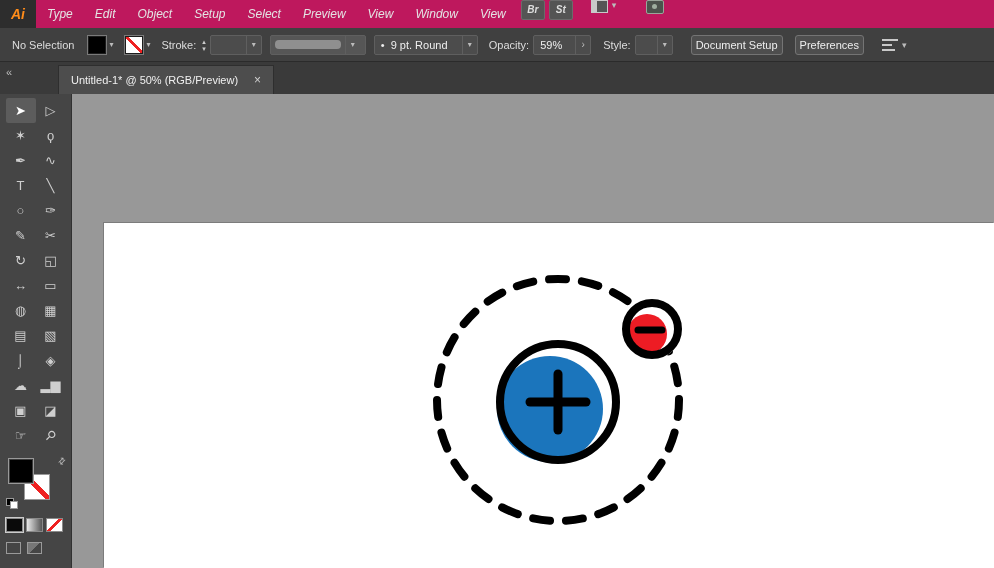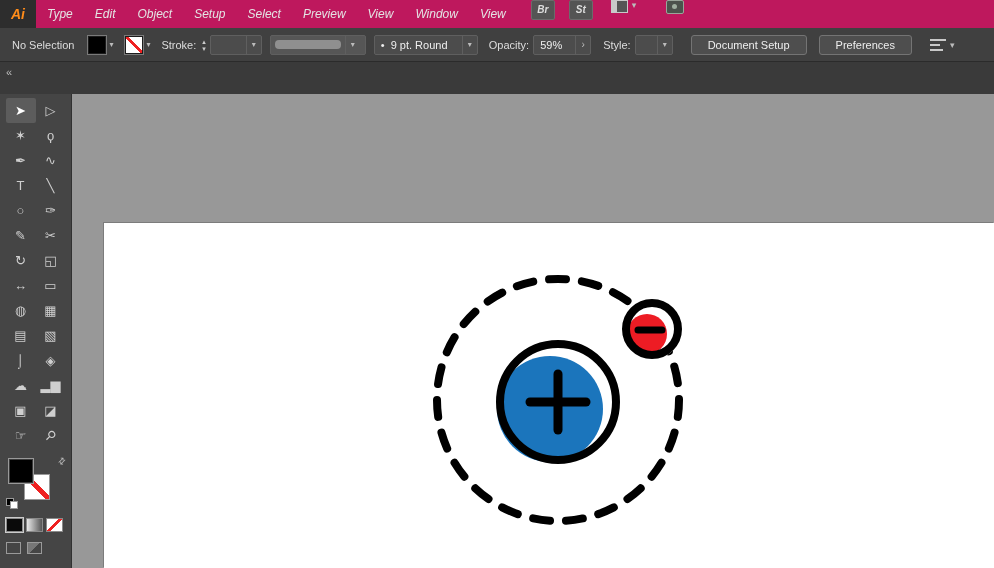--- a/index.html
+++ b/index.html
@@ -8,41 +8,41 @@
     background:#3a3a3a;font-family:"Liberation Sans","DejaVu Sans",sans-serif;
     -webkit-font-smoothing:antialiased;user-select:none;
   }
   
   #menubar{position:absolute;top:0;left:0;right:0;height:28px;background:#be185d;
     display:flex;align-items:flex-start;color:#e4e4e4;font-size:12px;border-bottom:1px solid #2c2c2c;font-style:italic;}
   #logo{width:36px;height:28px;line-height:28px;text-align:center;background:#2d2d2d;
     color:#ff8c1a;font-weight:bold;font-size:14px;}
   .menu-item{padding:0 11px;height:28px;line-height:28px;cursor:default;}
   .sq-btn{width:22px;height:18px;line-height:18px;text-align:center;background:#545454;
-    border:1px solid #6b6b6b;border-radius:2px;font-size:10px;font-weight:bold;color:#ddd;margin-left:14px;}
+    border:1px solid #6b6b6b;border-radius:2px;font-size:10px;font-weight:bold;color:#ddd;margin-left:4px;}
   .ws-icon{width:15px;height:11px;border:1px solid #c9c9c9;margin-left:18px;position:relative;background:#555;}
   .ws-icon::after{content:"";position:absolute;left:0;top:0;bottom:0;width:5px;background:#c9c9c9;}
   .mini-chev{font-size:9px;color:#bbb;margin-left:4px;}
   .cslive-icon{width:16px;height:12px;border:1px solid #9aa59a;border-radius:2px;margin-left:30px;position:relative;background:#4c524c;}
   .cslive-icon::after{content:"";position:absolute;left:5px;top:3px;width:5px;height:5px;border-radius:50%;background:#9fae9f;}
   
   #controlbar{position:absolute;top:28px;left:0;right:0;height:34px;background:#404040;
     border-bottom:1px solid #2b2b2b;display:flex;align-items:center;font-size:11px;color:#ddd;padding-left:12px;box-sizing:border-box;}
   .cb-label{margin-left:11px;white-space:nowrap;}
   .swatch{width:16px;height:16px;border:1px solid #1c1c1c;box-shadow:0 0 0 1px #7a7a7a;margin-left:14px;}
   .swatch.fill{background:#000;}
   .swatch.stroke-none{background:linear-gradient(45deg,#fff 44%,#e22 44%,#e22 58%,#fff 58%);margin-left:12px;}
   .chev{font-size:8px;color:#bbb;margin-left:3px;}
   .stepper{display:flex;flex-direction:column;margin-left:6px;line-height:7px;font-size:7px;color:#ccc;}
   .field{height:20px;background:#4c4c4c;border:1px solid #5f5f5f;border-radius:2px;
     display:flex;align-items:center;box-sizing:border-box;color:#eee;}
   .field .val{padding:0 6px;flex:1;white-space:nowrap;overflow:hidden;}
   .field .dd{width:14px;height:100%;border-left:1px solid #5f5f5f;display:flex;align-items:center;justify-content:center;font-size:8px;color:#bbb;}
   .profile-bar{width:66px;height:9px;border-radius:4px;background:#8f8f8f;margin:0 4px;}
-  .btn{height:20px;line-height:18px;padding:0 16px;background:#4e4e4e;border:1px solid #747474;
+  .btn{height:20px;line-height:18px;padding:0 4px;background:#4e4e4e;border:1px solid #747474;
     border-radius:3px;color:#eee;margin-left:12px;white-space:nowrap;box-sizing:border-box;}
   .align-icon{width:16px;height:12px;margin-left:18px;position:relative;}
   .align-icon i{position:absolute;left:0;height:2px;background:#c9c9c9;display:block;}
   .align-icon i:nth-child(1){top:0;width:16px;}
   .align-icon i:nth-child(2){top:5px;width:10px;}
   .align-icon i:nth-child(3){top:10px;width:13px;}
   
   #tabbar{position:absolute;top:62px;left:0;right:0;height:32px;background:#3a3a3a;display:flex;align-items:flex-end;}
   .collapse{position:absolute;left:6px;top:4px;color:#bdbdbd;font-size:11px;}
   .tab{margin-left:58px;height:28px;background:#4d4d4d;border:1px solid #2e2e2e;border-bottom:none;
@@ -147,20 +147,24 @@
   <div class="align-icon">
       <i></i>
       <i></i>
       <i></i>
     </div>
   <span class="mini-chev">▾</span>
 </div>
 
 <div id="tabbar">
   <span class="collapse">«</span>
+  <div class="tab">
+    <span>Untitled-1* @ 50% (RGB/Preview)</span>
+    <span class="close">×</span>
+  </div>
 </div>
 
 <div id="main">
 
   <div id="toolbar">
     <div id="tools">
       <div class="tool active">
           <span class="tg">➤</span>
         </div>
       <div class="tool">

